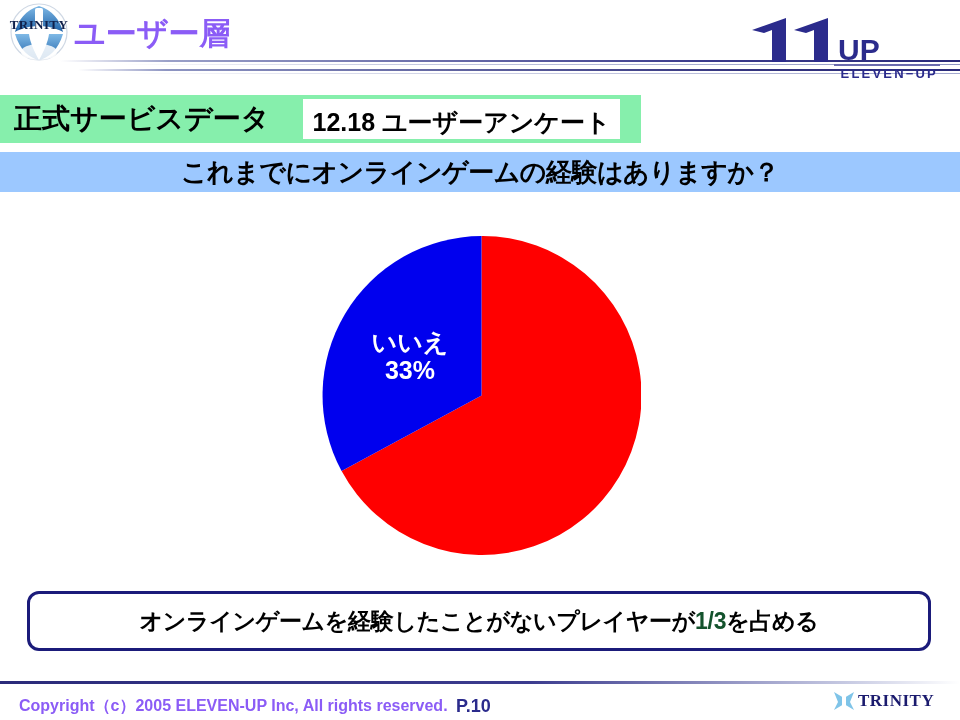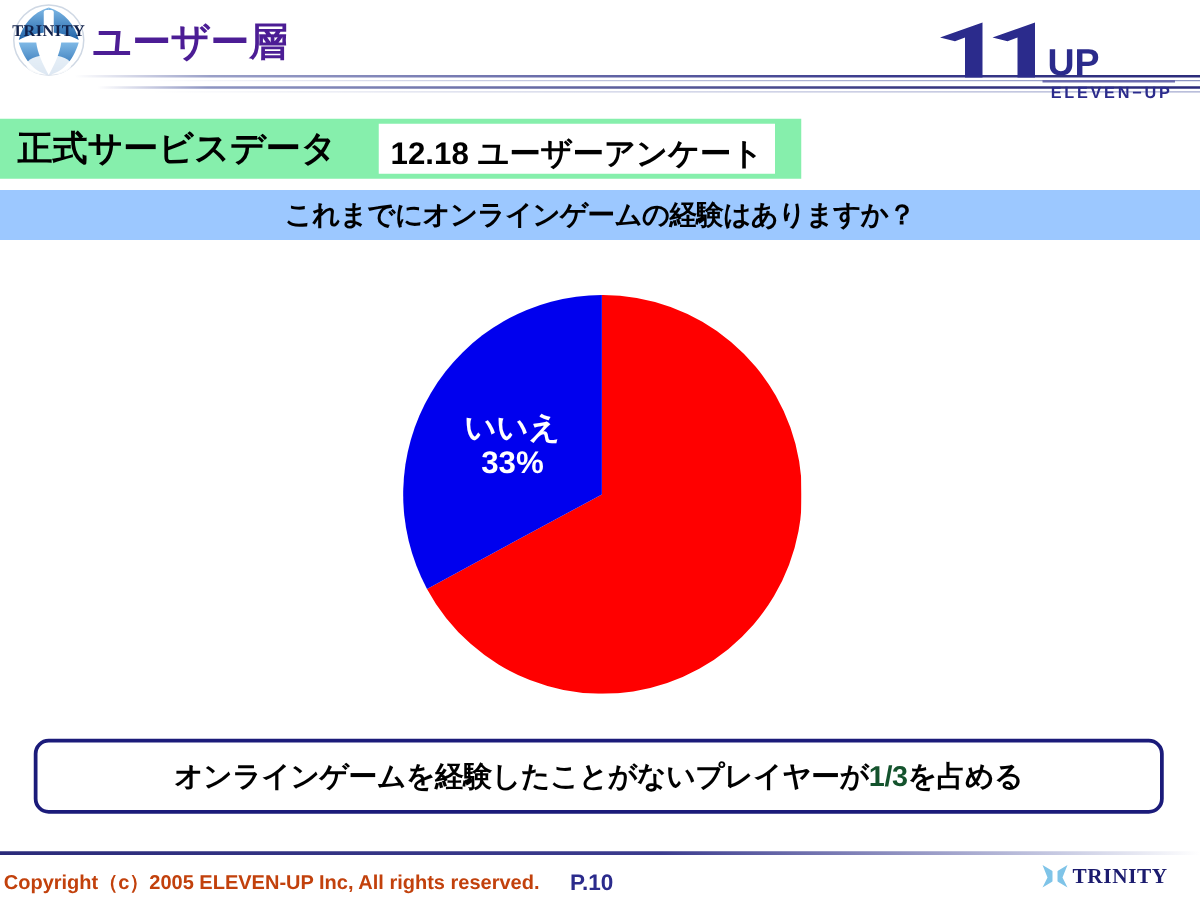--- a/index.html
+++ b/index.html
@@ -26,21 +26,21 @@
     top: 2px;
     width: 70px;
     height: 62px;
   }
   .page-title {
     position: absolute;
     left: 74px;
     top: 18px;
     font-size: 31px;
     font-weight: bold;
-    color: #4c1d95;
+    color: #8b5cf6;
     letter-spacing: 0px;
     white-space: nowrap;
     line-height: 1;
   }
 
   .hdr-rule {
     position: absolute;
     left: 0;
     height: 2px;
   }
@@ -122,21 +122,21 @@
     left: 0;
     top: 152px;
     width: 960px;
     height: 40px;
     background: #9cc8ff;
     display: flex;
     align-items: center;
     justify-content: center;
   }
   .question-band span {
-    font-size: 22px;
+    font-size: 26px;
     font-weight: bold;
     color: #000000;
     white-space: nowrap;
     letter-spacing: -0.5px;
   }
 
   
   .chart-area {
     position: absolute;
     left: 0;
@@ -194,25 +194,25 @@
   .footer-rule {
     position: absolute;
     left: 0;
     top: 681px;
     width: 960px;
     height: 3px;
     background: linear-gradient(to right, #2b2b7a 0%, #3b3b8e 55%, #c6c9e2 88%, #ffffff 100%);
   }
   .footer-copy {
     position: absolute;
-    left: 3px;
+    left: 19px;
     top: 696px;
     font-size: 16px;
     font-weight: bold;
-    color: #c2410c;
+    color: #8b5cf6;
     white-space: nowrap;
     font-family: "Liberation Sans", "DejaVu Sans", sans-serif;
   }
   .footer-page {
     position: absolute;
     left: 456px;
     top: 696px;
     font-size: 18px;
     font-weight: bold;
     color: #2b2b8c;

